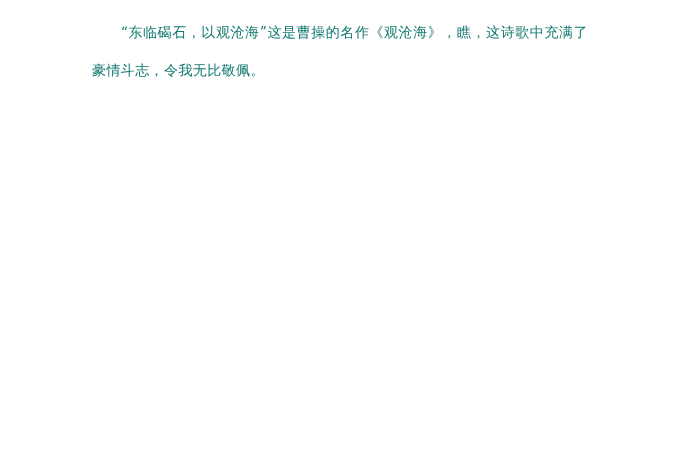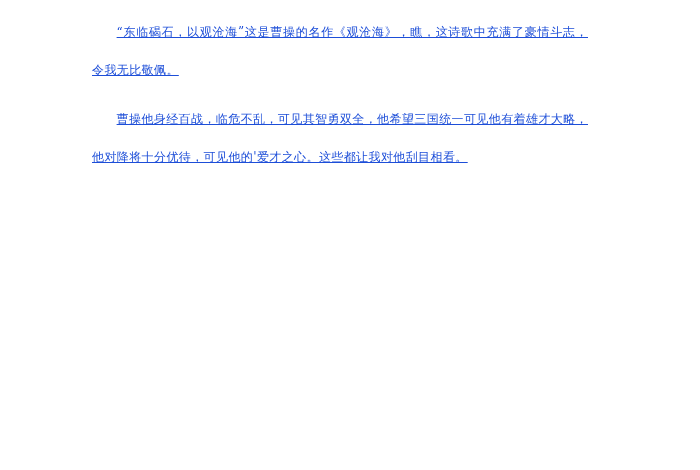--- a/index.html
+++ b/index.html
@@ -15,40 +15,38 @@
   }
   .page {
     width: 700px;
     height: 470px;
     box-sizing: border-box;
     padding: 14px 112px 0 92px;
     background: #ffffff;
     position: relative;
   }
   .doc-body {
-    color: #1d4ed8;
-    font-size: 12px;
+    color: #0f766e;
+    font-size: 14px;
     line-height: 37.5px;
     letter-spacing: 0.4px;
     text-align: justify;
     text-justify: inter-ideograph;
-    text-decoration: underline;
   }
   .para {
     margin: 0 0 0 0;
     text-indent: 2.05em;
   }
   .para + .para {
     margin-top: 12px;
   }
   .para.p3 {
     text-indent: 2.05em;
   }
 </style>
 </head>
 <body>
 
 <div class="page">
   <div class="doc-body">
     <p class="para p1">“东临碣石，以观沧海”这是曹操的名作《观沧海》，瞧，这诗歌中充满了豪情斗志，令我无比敬佩。</p>
-    <p class="para p3">曹操他身经百战，临危不乱，可见其智勇双全，他希望三国统一可见他有着雄才大略，他对降将十分优待，可见他的'爱才之心。这些都让我对他刮目相看。</p>
   </div>
 </div>
 
 </body></html>

